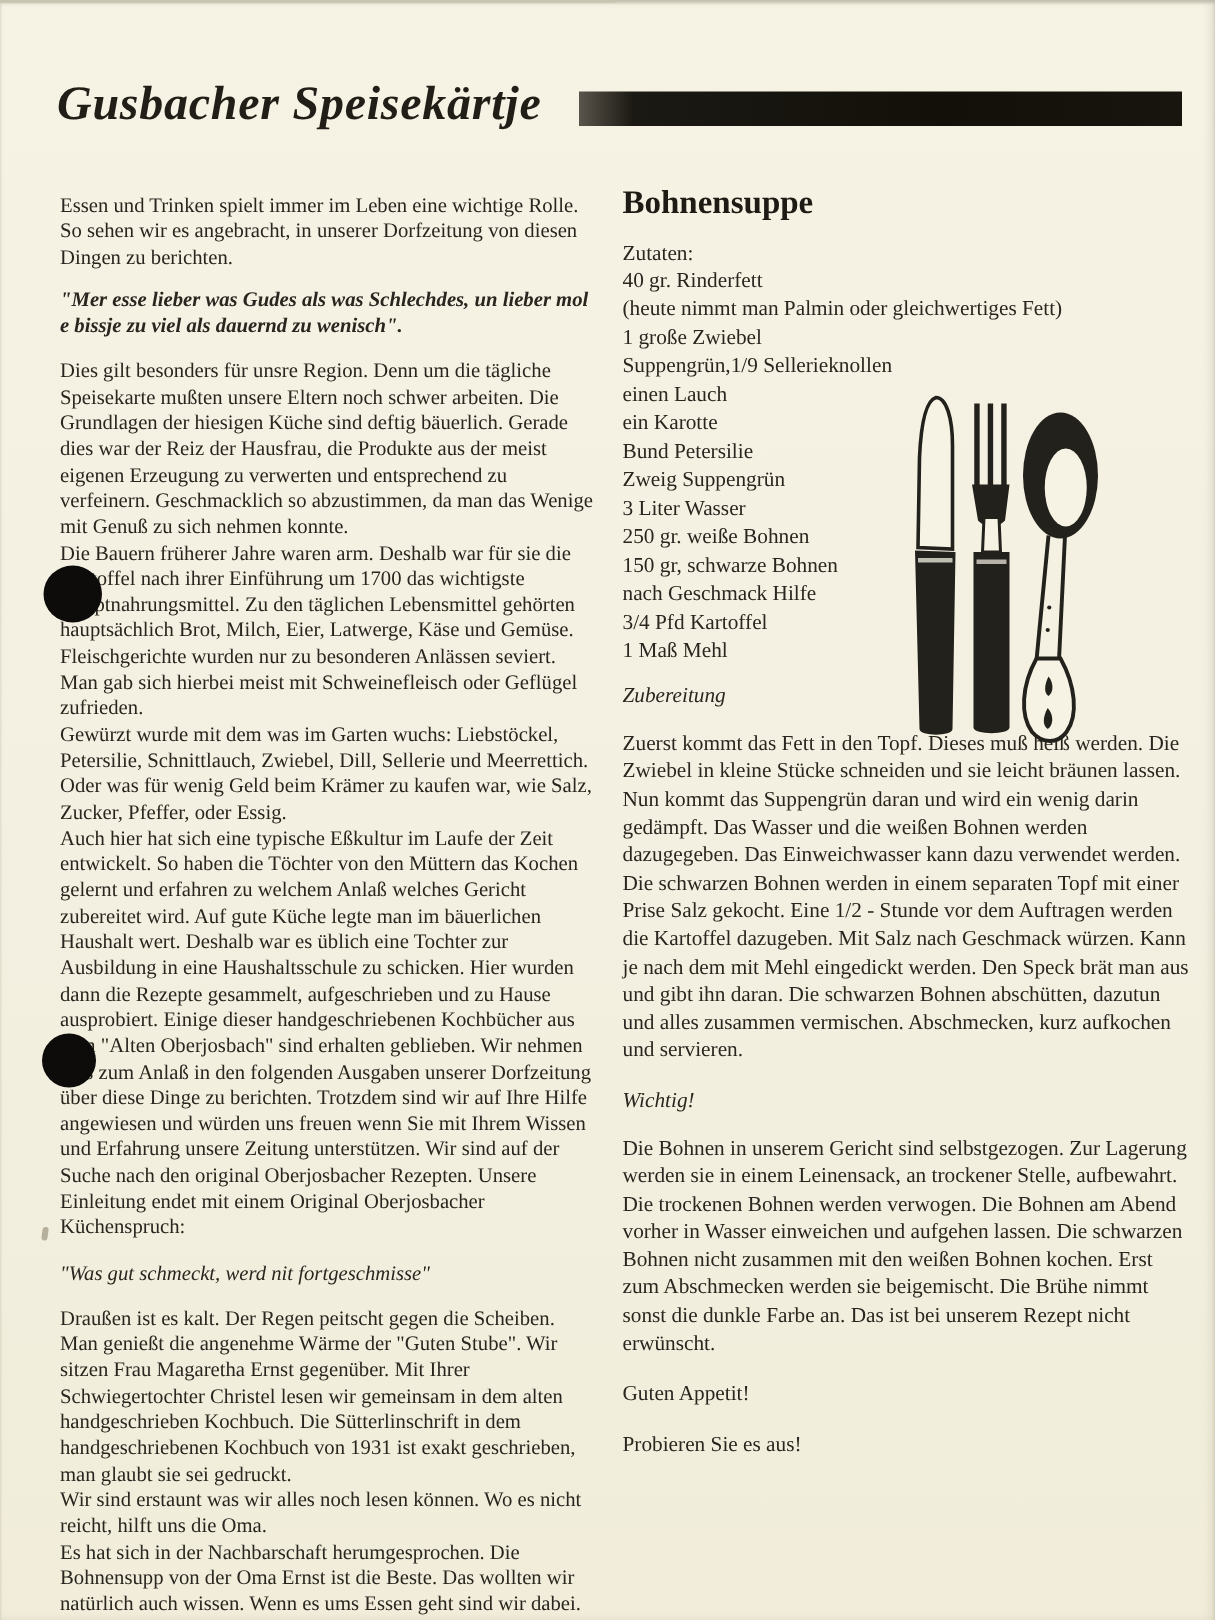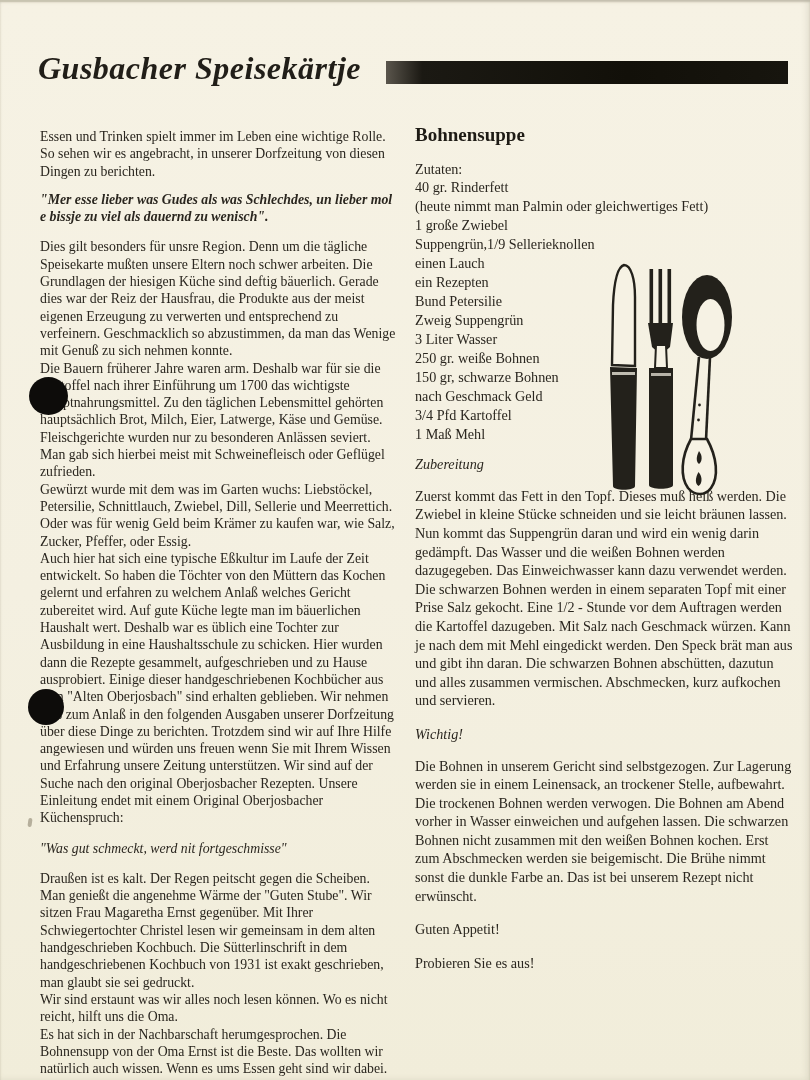--- a/index.html
+++ b/index.html
@@ -28,21 +28,21 @@
   .col-right{
     position:absolute;left:415px;top:126px;width:380px;
     font-size:14.2px;line-height:18.6px;
   }
   p{margin:0;}
   .mt-sm{margin-top:11px;}
   .mt-md{margin-top:13px;}
   .mt-lg{margin-top:15px;}
   .quote-bold{font-weight:bold;font-style:italic;}
   .quote-italic{font-style:italic;}
-  .recipe-title{font-size:19px;font-weight:bold;margin:0;color:#1e1b15;}
+  .recipe-title{font-size:22px;font-weight:bold;margin:0;color:#1e1b15;}
   .section-head{font-style:italic;}
   .ingredients div{line-height:19px;}
   
   .cutlery{position:absolute;left:578px;top:255px;width:212px;height:250px;}
   
   .hole{position:absolute;background:#0d0c0a;border-radius:50%;}
   .hole-1{left:29px;top:377px;width:39px;height:38px;}
   .hole-2{left:28px;top:689px;width:36px;height:36px;}
   .margin-smudge{
     position:absolute;left:28px;top:818px;width:4px;height:9px;
@@ -74,27 +74,27 @@
 
   <div class="col-right">
     <h2 class="recipe-title">Bohnensuppe</h2>
     <p class="mt-lg">Zutaten:</p>
     <div class="ingredients">
         <div>40 gr. Rinderfett</div>
         <div>(heute nimmt man Palmin oder gleichwertiges Fett)</div>
         <div>1 große Zwiebel</div>
         <div>Suppengrün,1/9 Sellerieknollen</div>
         <div>einen Lauch</div>
-        <div>ein Rezepten</div>
+        <div>ein Karotte</div>
         <div>Bund Petersilie</div>
         <div>Zweig Suppengrün</div>
         <div>3 Liter Wasser</div>
         <div>250 gr. weiße Bohnen</div>
         <div>150 gr, schwarze Bohnen</div>
-        <div>nach Geschmack Geld</div>
+        <div>nach Geschmack Hilfe</div>
         <div>3/4 Pfd Kartoffel</div>
         <div>1 Maß Mehl</div>
       </div>
     <p class="section-head mt-sm">Zubereitung</p>
     <p class="mt-md">Zuerst kommt das Fett in den Topf. Dieses muß heiß werden. Die Zwiebel in kleine Stücke schneiden und sie leicht bräunen lassen. Nun kommt das Suppengrün daran und wird ein wenig darin gedämpft. Das Wasser und die weißen Bohnen werden dazugegeben. Das Einweichwasser kann dazu verwendet werden. Die schwarzen Bohnen werden in einem separaten Topf mit einer Prise Salz gekocht. Eine 1/2 - Stunde vor dem Auftragen werden die Kartoffel dazugeben. Mit Salz nach Geschmack würzen. Kann je nach dem mit Mehl eingedickt werden. Den Speck brät man aus und gibt ihn daran. Die schwarzen Bohnen abschütten, dazutun und alles zusammen vermischen. Abschmecken, kurz aufkochen und servieren.</p>
     <p class="section-head mt-lg">Wichtig!</p>
     <p class="mt-md">Die Bohnen in unserem Gericht sind selbstgezogen. Zur Lagerung werden sie in einem Leinensack, an trockener Stelle, aufbewahrt. Die trockenen Bohnen werden verwogen. Die Bohnen am Abend vorher in Wasser einweichen und aufgehen lassen. Die schwarzen Bohnen nicht zusammen mit den weißen Bohnen kochen. Erst zum Abschmecken werden sie beigemischt. Die Brühe nimmt sonst die dunkle Farbe an. Das ist bei unserem Rezept nicht erwünscht.</p>
     <p class="mt-lg">Guten Appetit!</p>
     <p class="mt-lg">Probieren Sie es aus!</p>
   </div>

